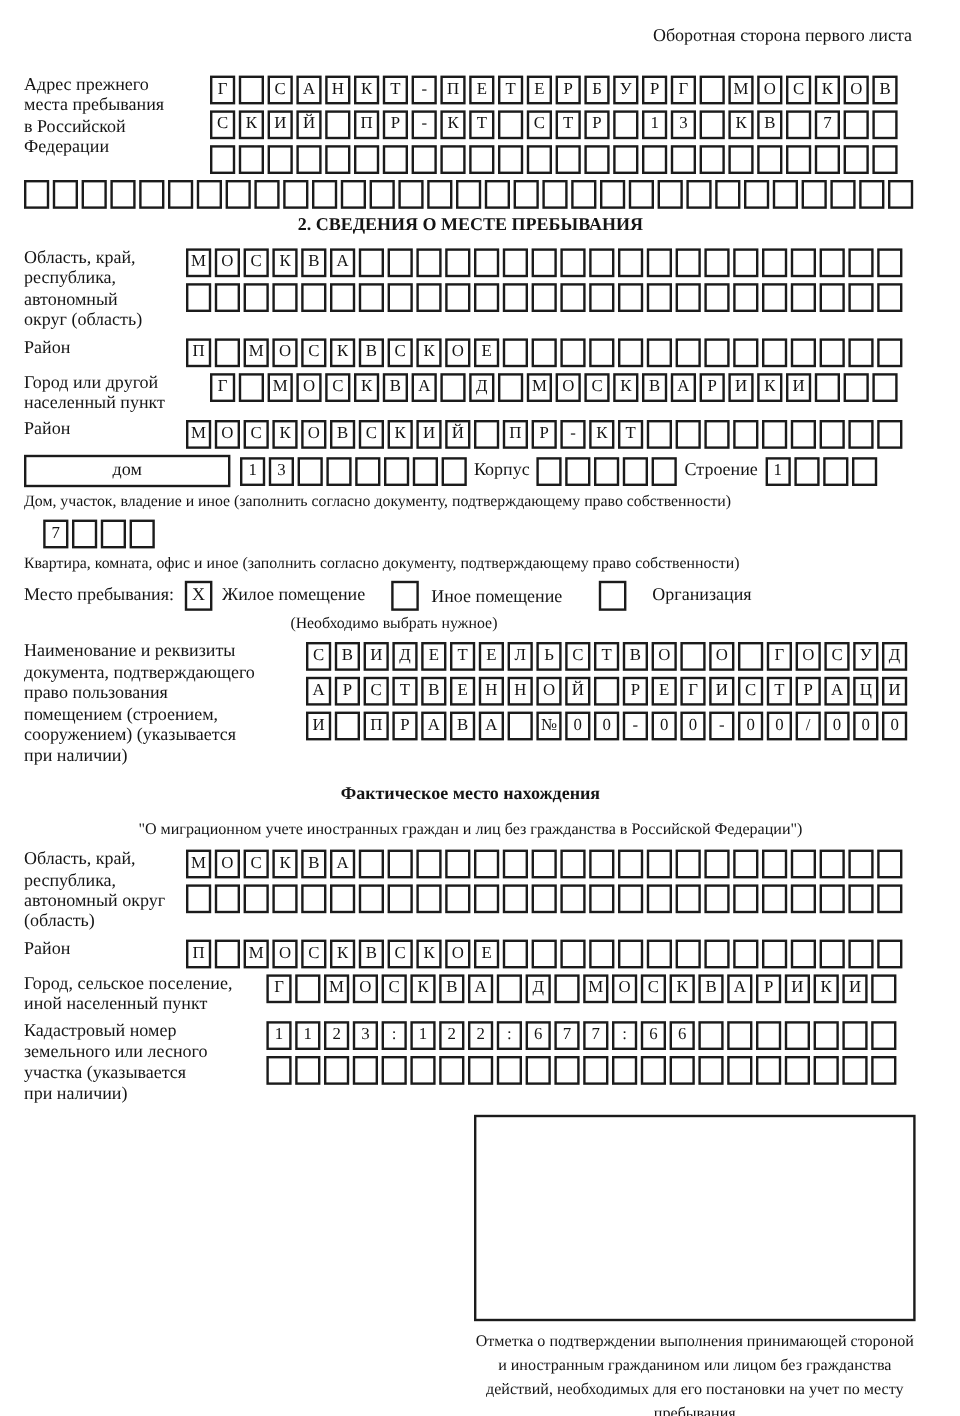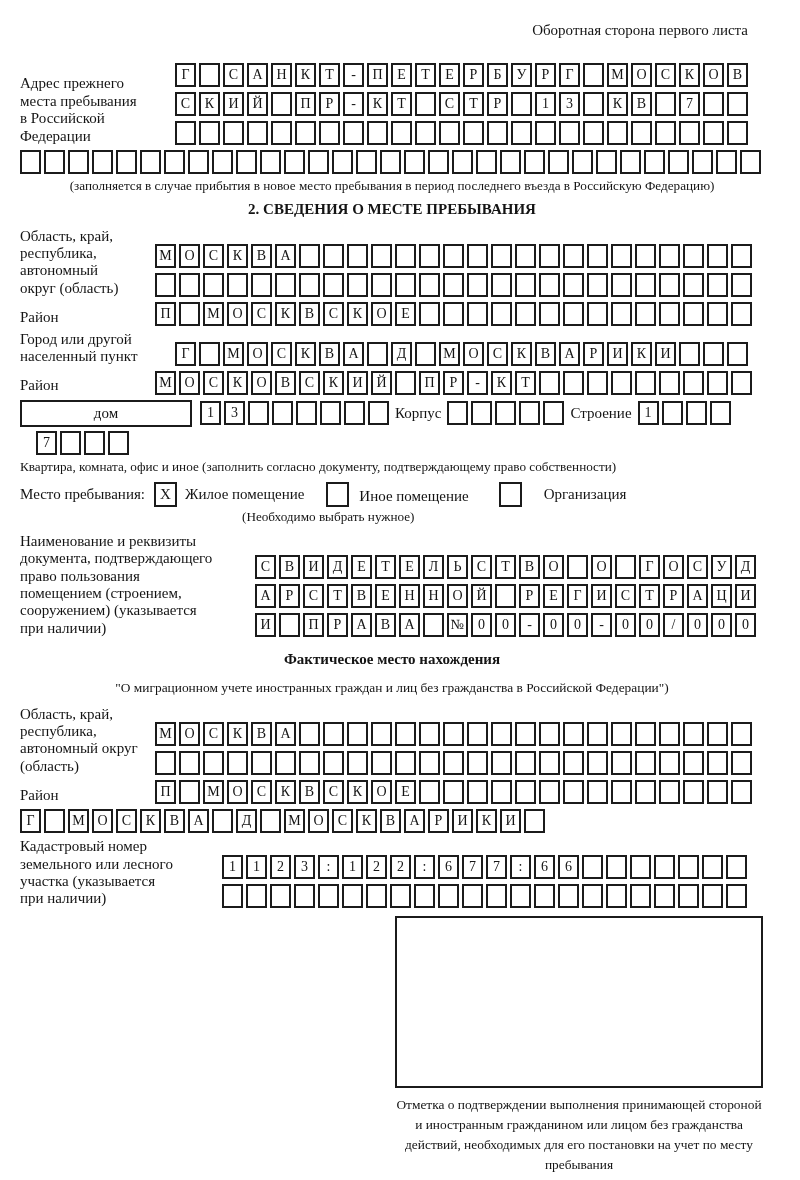--- a/index.html
+++ b/index.html
@@ -2,22 +2,22 @@
 <html><head>
 <meta charset="utf-8">
 <style>
   html,body{margin:0;padding:0;background:#fff;}
   .page{
     width:800px;height:1180px;box-sizing:border-box;
     padding:14px 36px 0 20px;background:#fff;color:#141414;
     font-family:"Liberation Serif","DejaVu Serif",serif;
     overflow:hidden;position:relative;
   }
-  .header-note{text-align:right;font-size:15px;margin:8px 16px 24px 0;}
-  .frow{display:flex;align-items:flex-end;margin-bottom:5px;}
+  .header-note{text-align:right;font-size:15px;margin:8px 4px 24px 0;}
+  .frow{display:flex;align-items:flex-start;margin-bottom:5px;}
   .flabel{font-size:15px;line-height:1.16;white-space:pre-line;}
   .cellcol{display:flex;flex-direction:column;gap:5px;}
   .cellrow{display:flex;gap:3px;}
   .cell{
     flex:0 0 21px;width:21px;height:24px;box-sizing:border-box;
     border:2px solid #1b1b1b;display:flex;align-items:center;justify-content:center;
     font-size:14px;line-height:1;background:#fff;
   }
   .caption{font-size:13.2px;text-align:center;margin:2px 0 6px 0;line-height:1.25;}
   .caption-left{font-size:13.2px;text-align:left;margin:1px 0 7px 0;}
@@ -162,21 +162,20 @@
       <span class="cell"></span>
       <span class="cell"></span>
       <span class="cell"></span>
       <span class="cell"></span>
       <span class="cell"></span>
       <span class="cell"></span>
       <span class="cell"></span>
       <span class="cell"></span>
       <span class="cell"></span>
     </div>
-  <div class="caption">(заполняется в случае прибытия в новое место пребывания в период последнего въезда в Российскую Федерацию)</div>
 
   <div class="sec-title">2. СВЕДЕНИЯ О МЕСТЕ ПРЕБЫВАНИЯ</div>
 
   <div class="frow">
     <div class="flabel lbl-135">Область, край,
 республика,
 автономный
 округ (область)</div>
     <div class="cellcol">
       <div class="cellrow">
@@ -350,20 +349,21 @@
         <span class="cell"></span>
       </div>
     <div class="flabel mr6">Строение</div>
     <div class="cellrow">
         <span class="cell">1</span>
         <span class="cell"></span>
         <span class="cell"></span>
         <span class="cell"></span>
       </div>
   </div>
+  <div class="caption-left">Дом, участок, владение и иное (заполнить согласно документу, подтверждающему право собственности)</div>
 
   <div class="inlinerow" style="margin-left:16px;">
     <div class="cellrow">
         <span class="cell">7</span>
         <span class="cell"></span>
         <span class="cell"></span>
         <span class="cell"></span>
       </div>
   </div>
   <div class="caption-left">Квартира, комната, офис и иное (заполнить согласно документу, подтверждающему право собственности)</div>
@@ -552,20 +552,22 @@
         <span class="cell"></span>
         <span class="cell"></span>
         <span class="cell"></span>
         <span class="cell"></span>
         <span class="cell"></span>
         <span class="cell"></span>
       </div>
   </div>
 
   <div class="frow">
+    <div class="flabel lbl-200">Город, сельское поселение,
+иной населенный пункт</div>
     <div class="cellrow">
         <span class="cell">Г</span>
         <span class="cell"></span>
         <span class="cell">М</span>
         <span class="cell">О</span>
         <span class="cell">С</span>
         <span class="cell">К</span>
         <span class="cell">В</span>
         <span class="cell">А</span>
         <span class="cell"></span>

